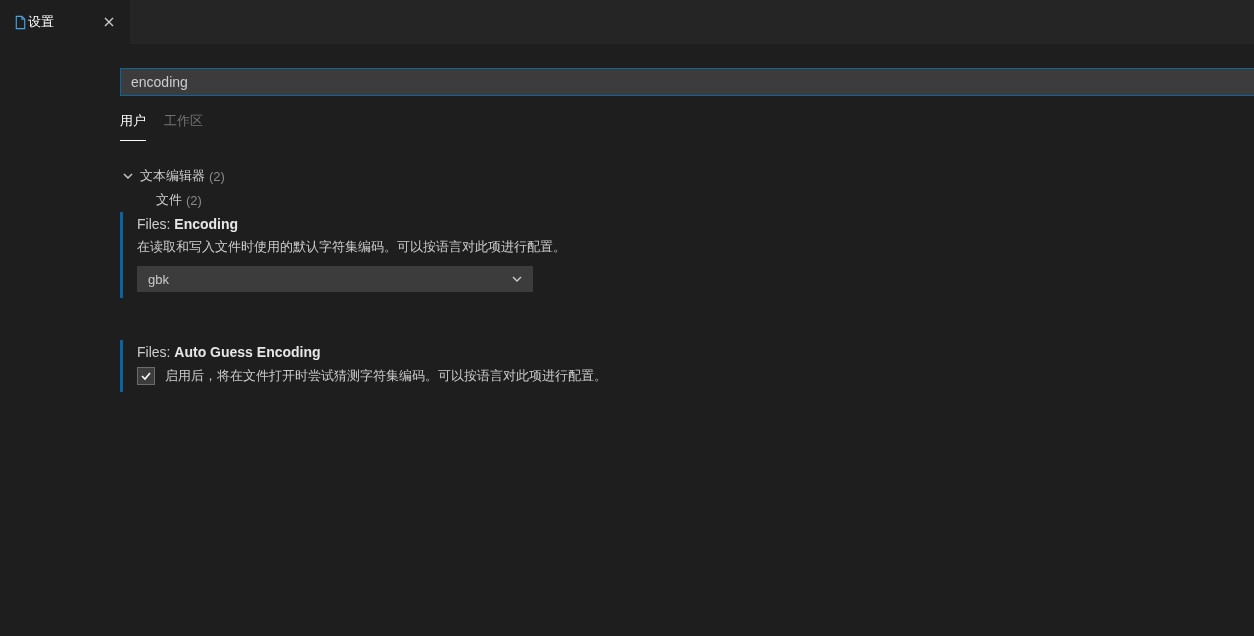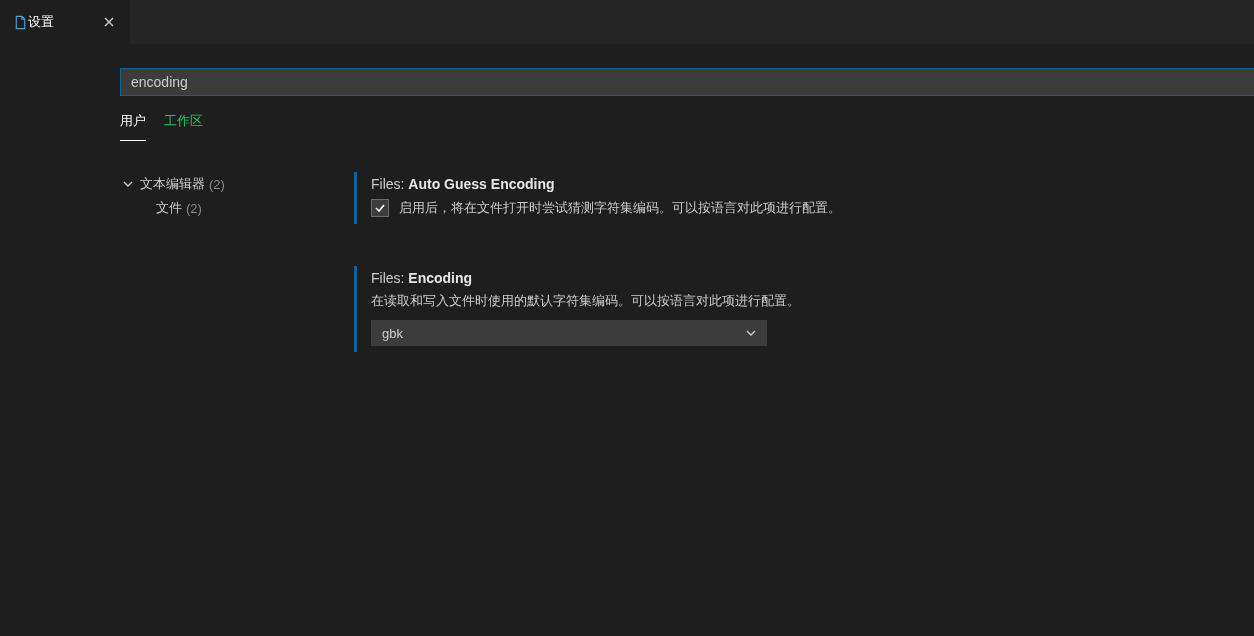--- a/index.html
+++ b/index.html
@@ -49,31 +49,32 @@
 }
 .scope-tabs {
   display: flex;
   gap: 18px;
   margin-top: 10px;
   border-bottom: 1px solid #3c3c3c00;
   position: relative;
 }
 .scope-tab {
   padding: 6px 0 10px 0;
-  color: #22c55e;
+  color: #737373;
   cursor: pointer;
   font-size: 13px;
 }
 .scope-tab.active {
   color: #ffffff;
   border-bottom: 1px solid #ffffff;
 }
 .body-row {
   display: flex;
-  margin-top: 30px;
+  margin-top: 22px;
+  flex-direction: column;
 }
 .tree { width: 234px; flex-shrink: 0; }
 .tree-item {
   display: flex;
   align-items: center;
   height: 24px;
   cursor: pointer;
   color: #cccccc;
   font-size: 13px;
 }
@@ -159,42 +160,42 @@
       <div class="tree-item child">
         <span>文件</span>
         <span class="count">(2)</span>
       </div>
     </div>
 
     <div class="settings-list">
 
       <div class="setting">
         <div class="title">
-          <span class="prefix">Files: </span><span class="name">Auto Guess Encoding</span>
-        </div>
-        <div class="desc-row">
-          <span class="checkbox">
-            <svg width="12" height="12" viewBox="0 0 12 12">
-                <path fill="none" stroke="#ffffff" stroke-width="1.6" d="M2 6 L5 9 L10 3"></path>
-              </svg>
-          </span>
-          <span>启用后，将在文件打开时尝试猜测字符集编码。可以按语言对此项进行配置。</span>
-        </div>
-      </div>
-
-      <div class="setting">
-        <div class="title">
           <span class="prefix">Files: </span><span class="name">Encoding</span>
         </div>
         <div class="desc">在读取和写入文件时使用的默认字符集编码。可以按语言对此项进行配置。</div>
         <div class="select">
           <span>gbk</span>
           <span class="arrow">
             <svg width="12" height="12" viewBox="0 0 12 12">
                 <path fill="none" stroke="#cccccc" stroke-width="1.4" d="M2 4 L6 8 L10 4"></path>
               </svg>
           </span>
         </div>
       </div>
 
+      <div class="setting">
+        <div class="title">
+          <span class="prefix">Files: </span><span class="name">Auto Guess Encoding</span>
+        </div>
+        <div class="desc-row">
+          <span class="checkbox">
+            <svg width="12" height="12" viewBox="0 0 12 12">
+                <path fill="none" stroke="#ffffff" stroke-width="1.6" d="M2 6 L5 9 L10 3"></path>
+              </svg>
+          </span>
+          <span>启用后，将在文件打开时尝试猜测字符集编码。可以按语言对此项进行配置。</span>
+        </div>
+      </div>
+
     </div>
   </div>
 </div>
 
 </body></html>

